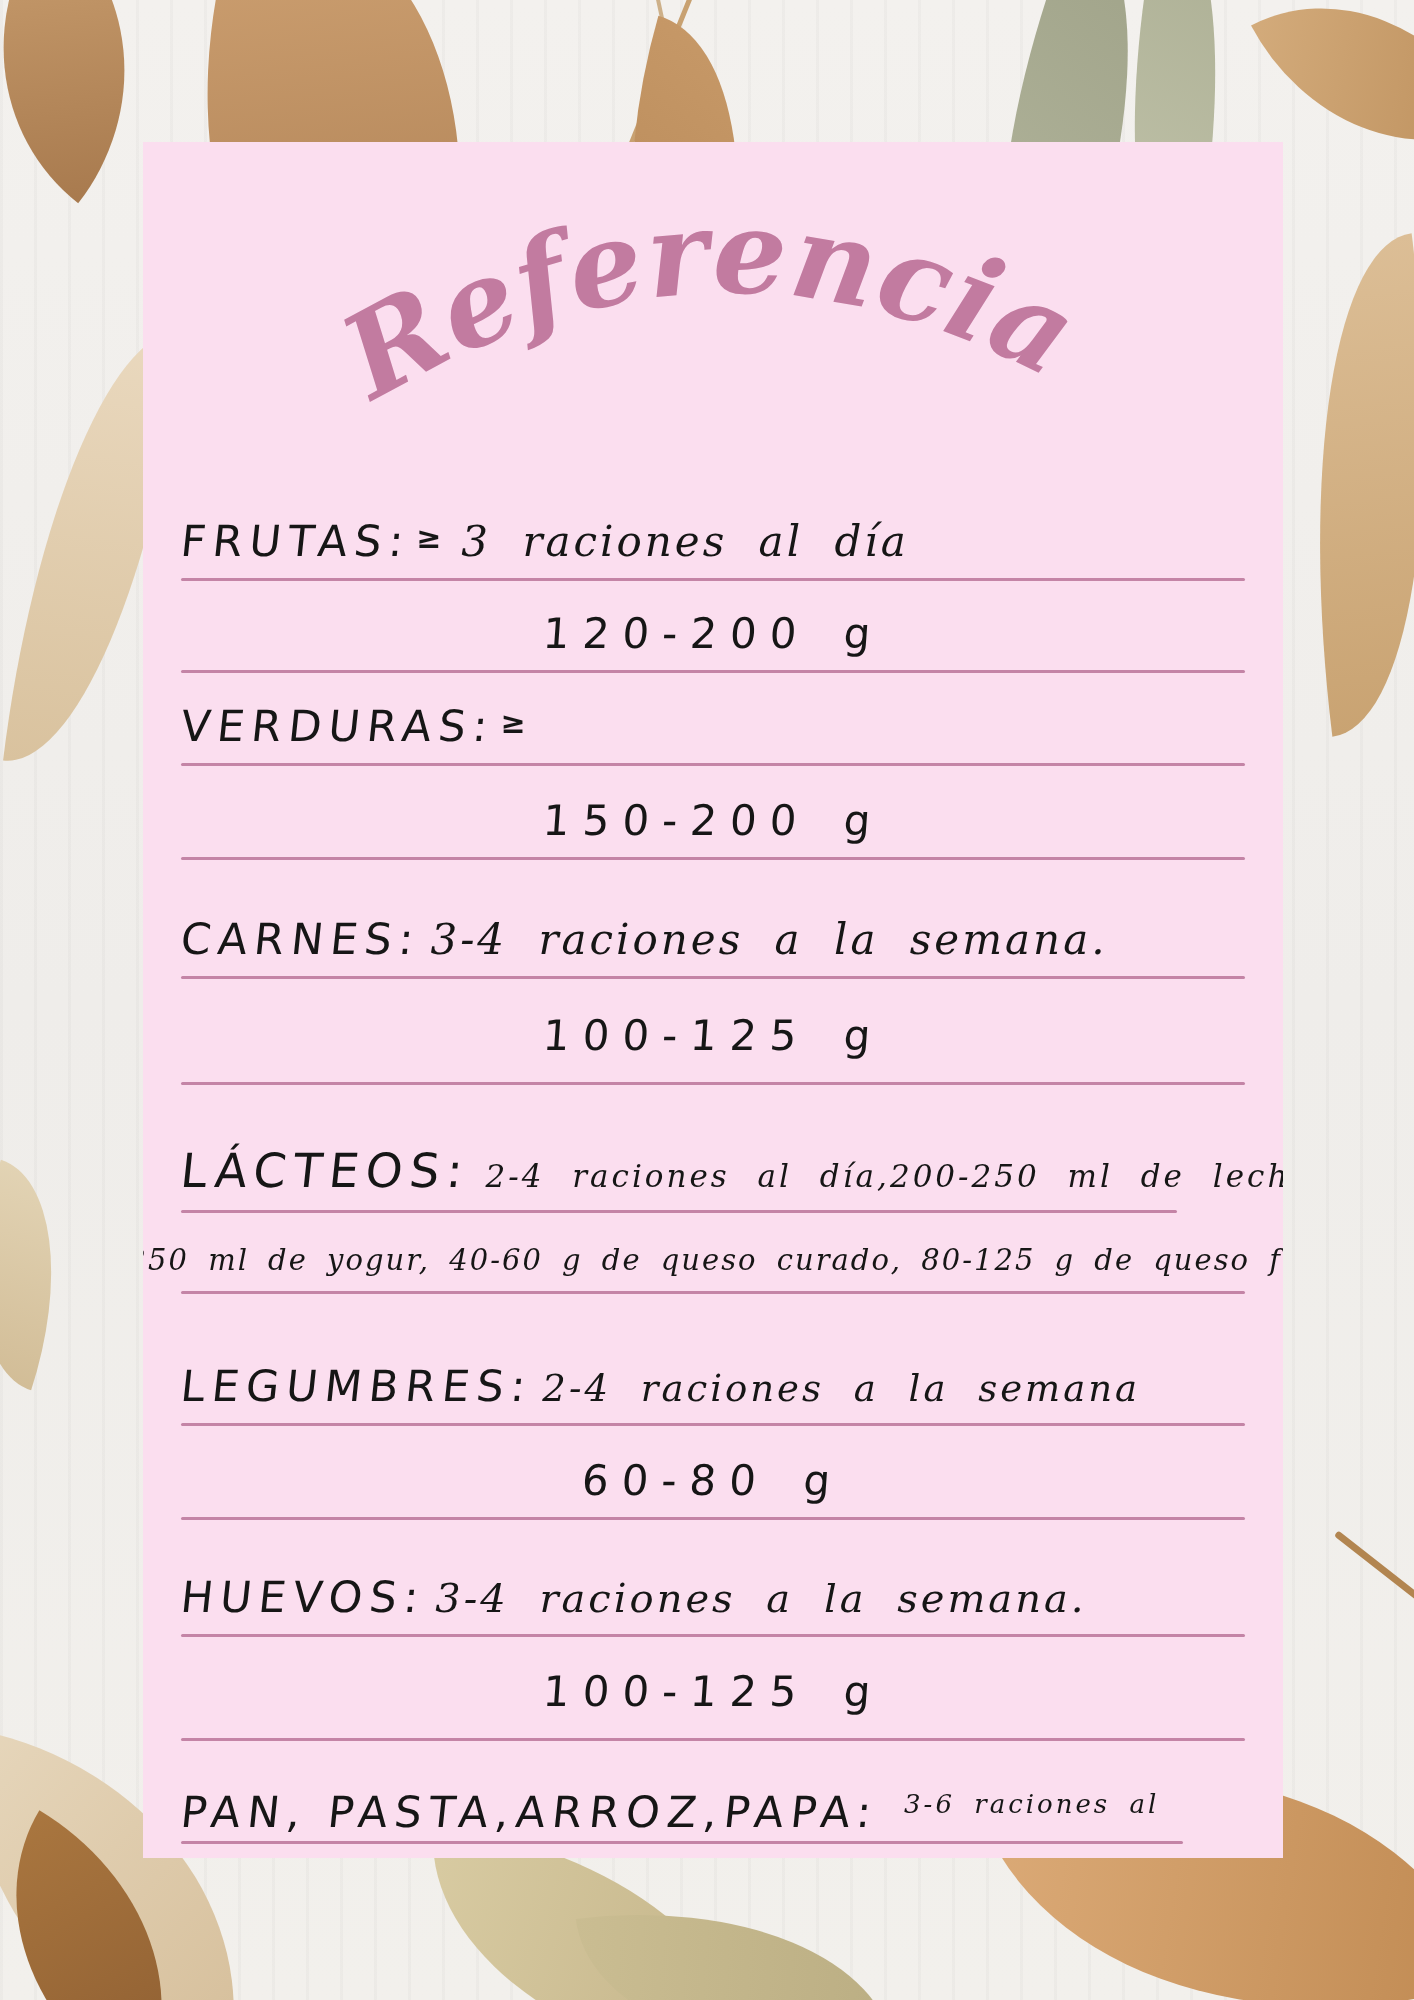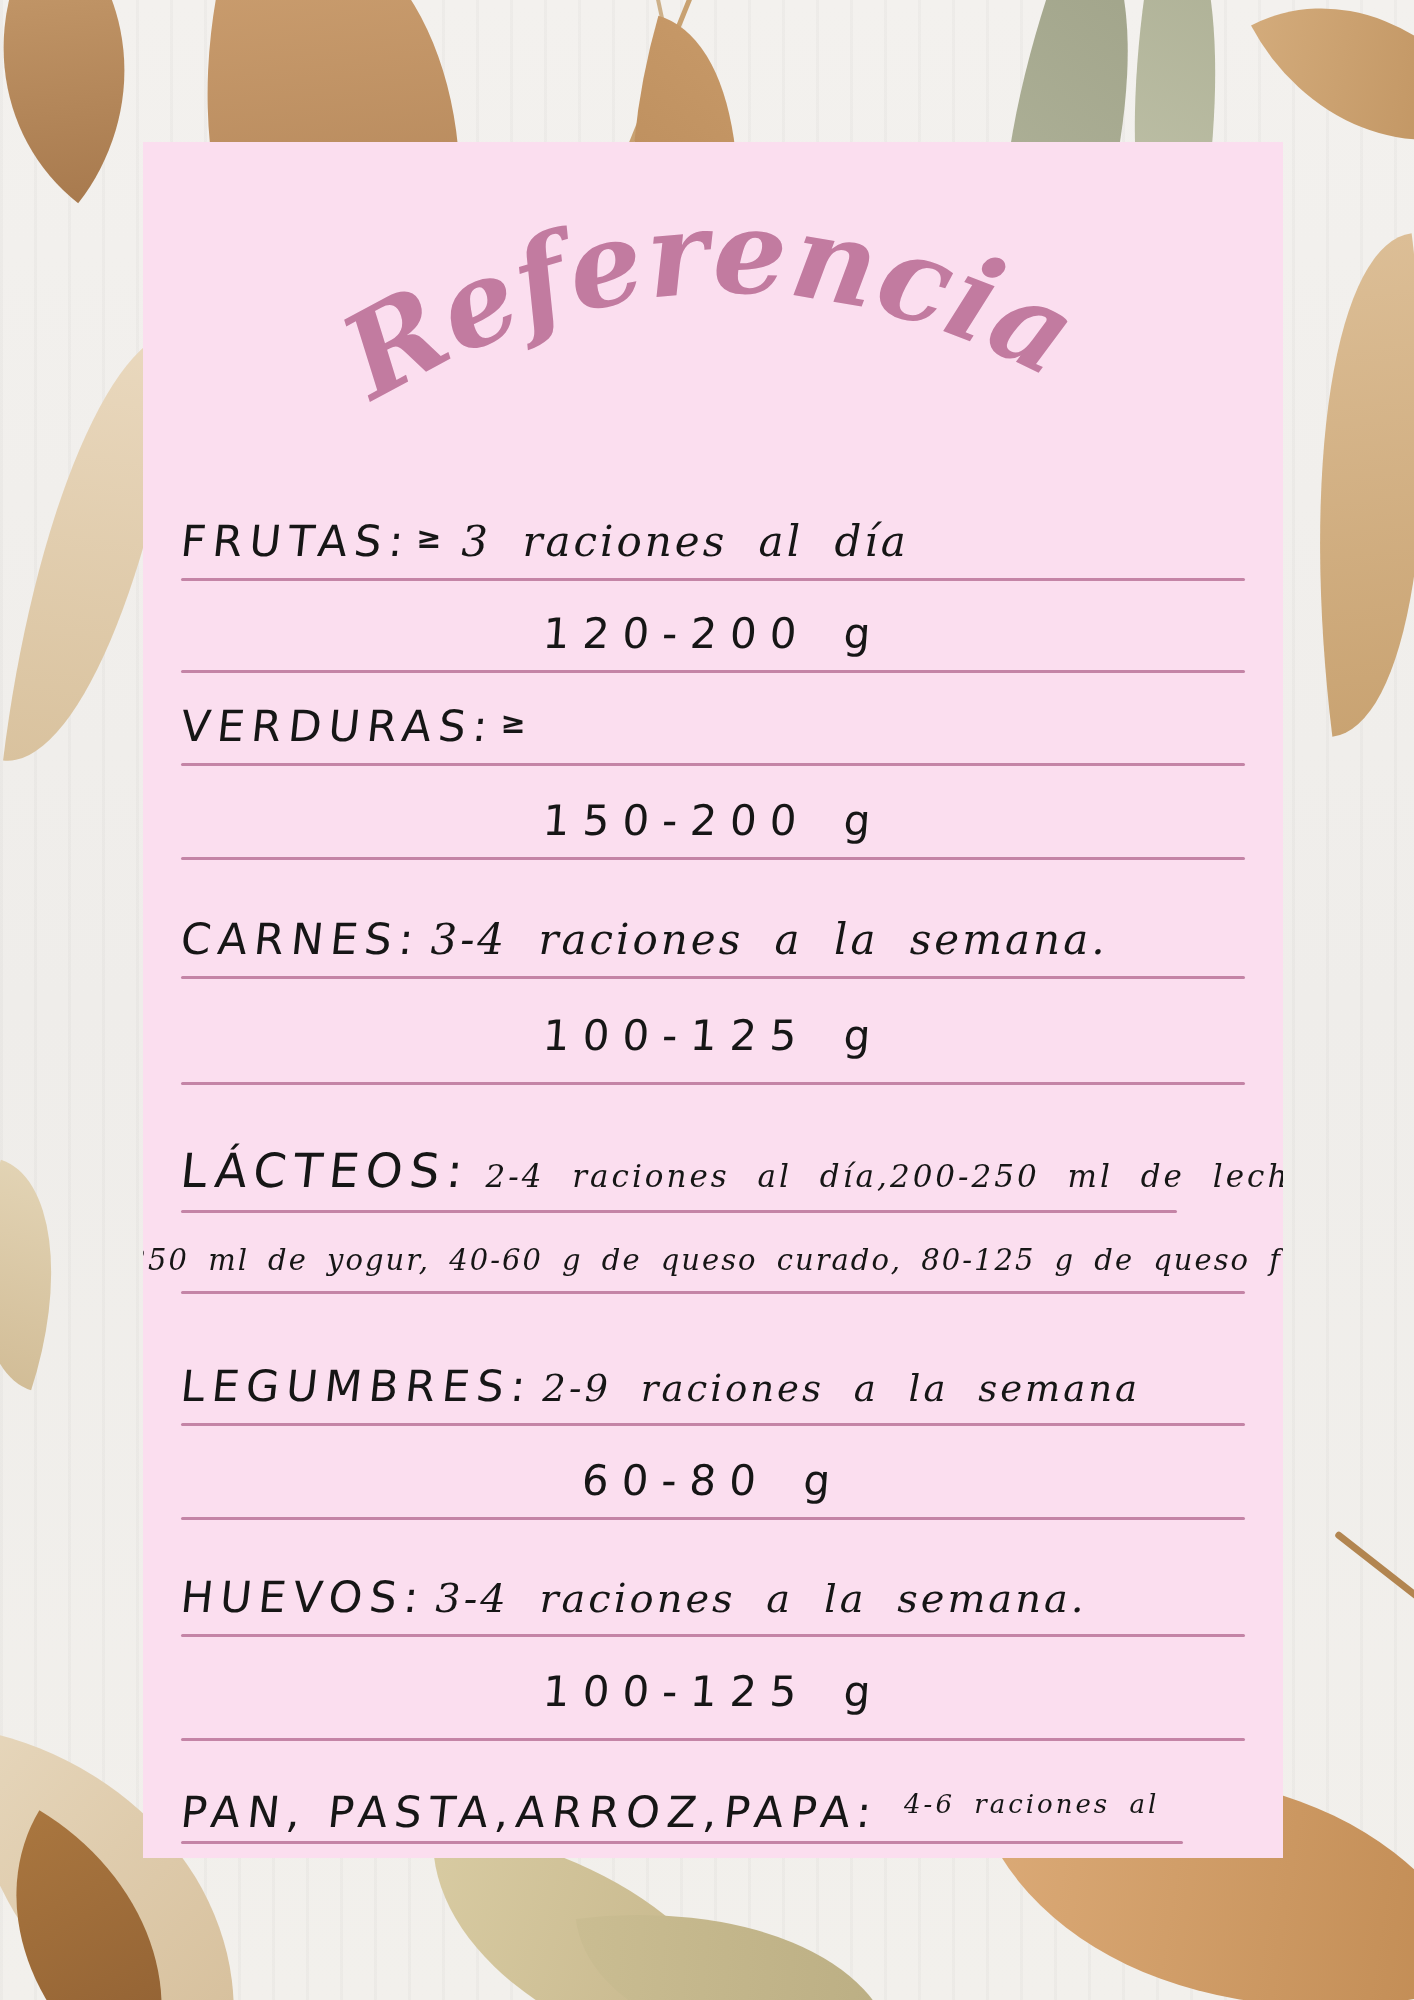--- a/index.html
+++ b/index.html
@@ -204,21 +204,21 @@
     </div>
     <div class="divider d-lacteos"></div>
 
     <div class="row r-yogur">
       <span class="small-script">200-250 ml de yogur, 40-60 g de queso curado, 80-125 g de queso fresco</span>
     </div>
     <div class="divider d-yogur"></div>
 
     <div class="row r-legumbres">
       <span class="label">LEGUMBRES:</span>
-      <span class="script">2-9 raciones a la semana</span>
+      <span class="script">2-4 raciones a la semana</span>
     </div>
     <div class="divider"></div>
 
     <div class="row amount r-amount4">
       <span class="amount-text">60-80 g</span>
     </div>
     <div class="divider"></div>
 
     <div class="row r-huevos">
       <span class="label">HUEVOS:</span>
@@ -226,21 +226,21 @@
     </div>
     <div class="divider"></div>
 
     <div class="row amount r-amount5">
       <span class="amount-text">100-125 g</span>
     </div>
     <div class="divider d-amount5"></div>
 
     <div class="row r-pan">
       <span class="label">PAN, PASTA,ARROZ,PAPA:</span>
-      <span class="small-script">4-6 raciones al</span>
+      <span class="small-script">3-6 raciones al</span>
     </div>
     <div class="divider d-pan"></div>
 
     <div class="row r-dia">
       <span class="small-script">día, 60-80g de pasta, arroz 40-60 g de pan, 150-200 g de papas</span>
     </div>
     <div class="divider d-final"></div>
 
   </div>
 </div>

